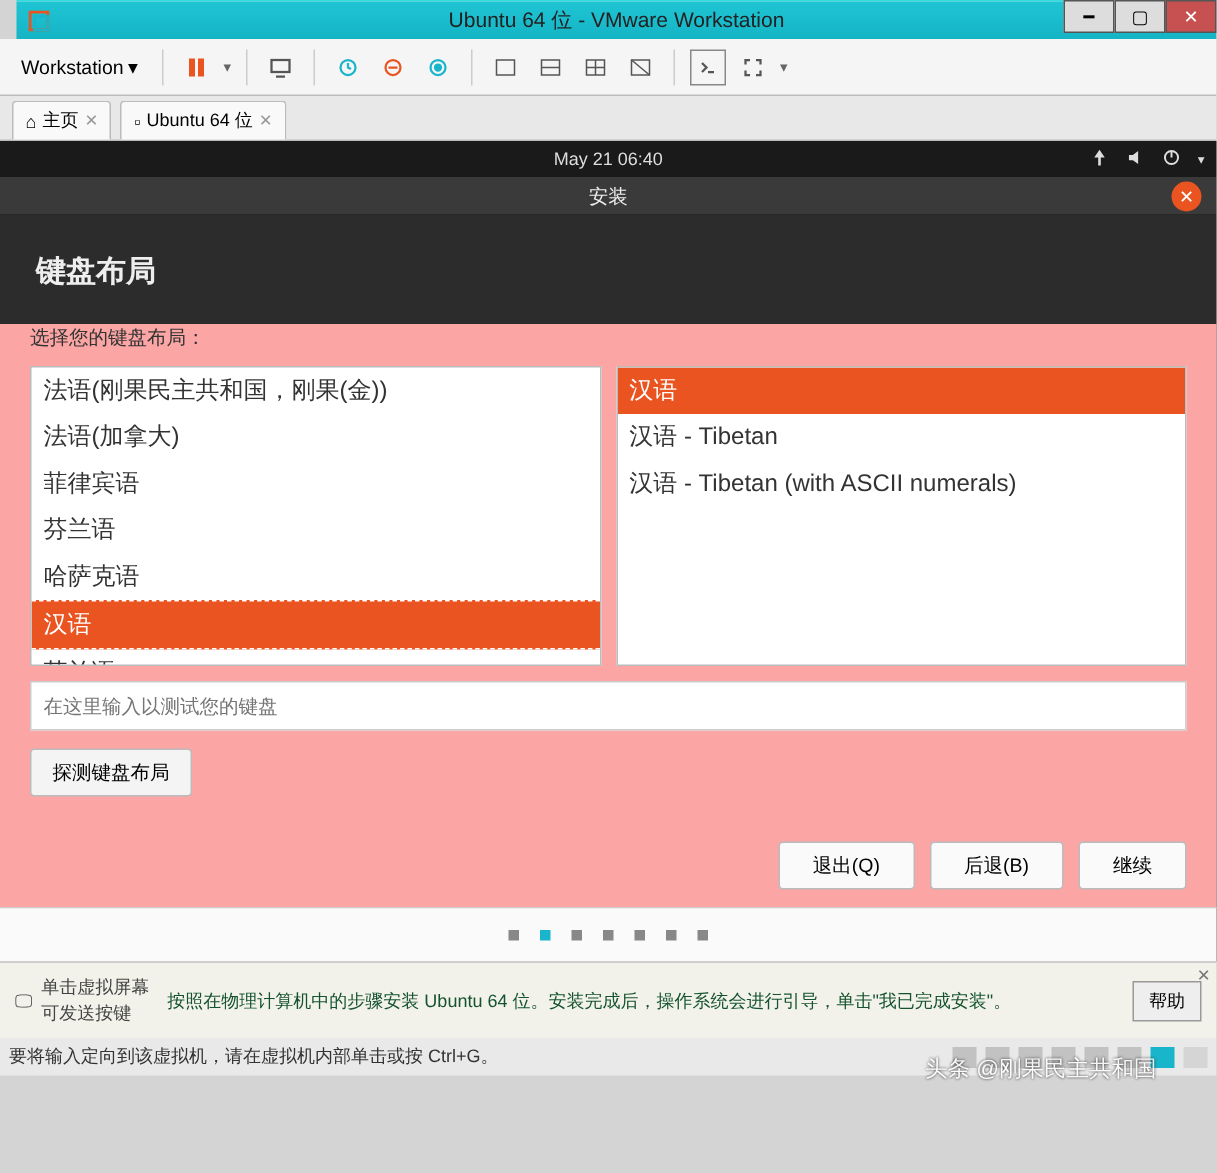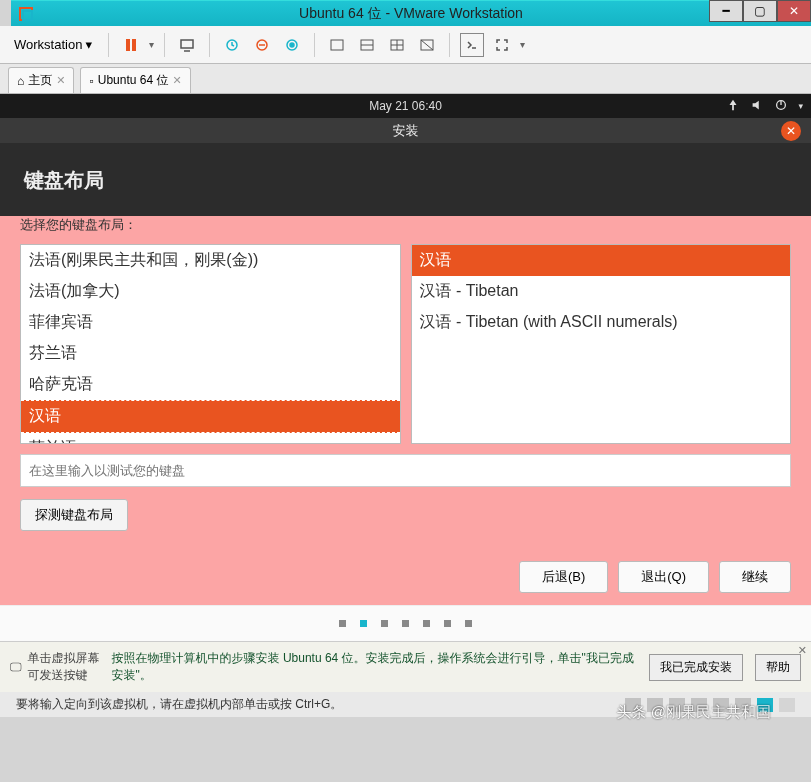--- a/index.html
+++ b/index.html
@@ -56,21 +56,21 @@
 .dot { width:7px; height:7px; background:#888; }
 .dot.active { background:#19B5CB; }
 
 
 .vm-bar { background:#f2f2eb; border-top:1px solid #ccc; padding:8px 10px; display:flex; align-items:center; gap:12px; position:relative; }
 .vm-bar .left { display:flex; align-items:center; gap:6px; font-size:12px; color:#444; max-width:110px; }
 .vm-bar .mid { font-size:12px; color:#14532d; flex:1; }
 .vm-bar .btn { padding:4px 10px; font-size:12px; border:1px solid #999; background:#eee; cursor:pointer; }
 .vm-bar .xclose { position:absolute; right:4px; top:2px; font-size:11px; color:#777; cursor:pointer; }
 
-.status { background:#e9e9e9; font-size:12px; color:#333; padding:4px 16px; display:flex; align-items:center; justify-content:space-between; }
+.status { background:#e9e9e9; font-size:12px; color:#333; padding:4px 6px; display:flex; align-items:center; justify-content:space-between; }
 .status-icons { display:flex; gap:6px; align-items:center; }
 .sicon { width:16px; height:14px; background:#888; opacity:.4; }
 .sicon.teal { background:#19B5CB; opacity:1; }
 
 .watermark { position:absolute; bottom:60px; right:40px; font-size:15px; color:#fff; opacity:.85; text-shadow:0 0 2px #000; pointer-events:none;}
 </style>
 </head>
 <body>
 
 <div class="win-titlebar">
@@ -218,22 +218,22 @@
         </div>
       <div class="listbox" id="right-list">
           <div class="item header">汉语</div>
           <div class="item">汉语 - Tibetan</div>
           <div class="item">汉语 - Tibetan (with ASCII numerals)</div>
         </div>
     </div>
     <input class="test-input" placeholder="在这里输入以测试您的键盘" style="">
     <button class="detect-btn">探测键盘布局</button>
     <div class="nav-btns">
+      <button class="nav-btn">退出(Q)</button>
       <button class="nav-btn">后退(B)</button>
-      <button class="nav-btn">退出(Q)</button>
       <button class="nav-btn">继续</button>
     </div>
   </div>
   <div class="dots" id="dots">
       <div class="dot"></div>
       <div class="dot active"></div>
       <div class="dot"></div>
       <div class="dot"></div>
       <div class="dot"></div>
       <div class="dot"></div>
@@ -244,21 +244,20 @@
 <div class="vm-bar">
   <span class="xclose">✕</span>
   <div class="left">
     <span>🖵</span>
     <div>
       <div>单击虚拟屏幕</div>
       <div>可发送按键</div>
     </div>
   </div>
   <div class="mid">按照在物理计算机中的步骤安装 Ubuntu 64 位。安装完成后，操作系统会进行引导，单击"我已完成安装"。</div>
-  <button class="btn">我已完成安装</button>
   <button class="btn">帮助</button>
 </div>
 
 <div class="status">
   <span>要将输入定向到该虚拟机，请在虚拟机内部单击或按 Ctrl+G。</span>
   <div class="status-icons">
     <div class="sicon"></div>
     <div class="sicon"></div>
     <div class="sicon"></div>
     <div class="sicon"></div>

